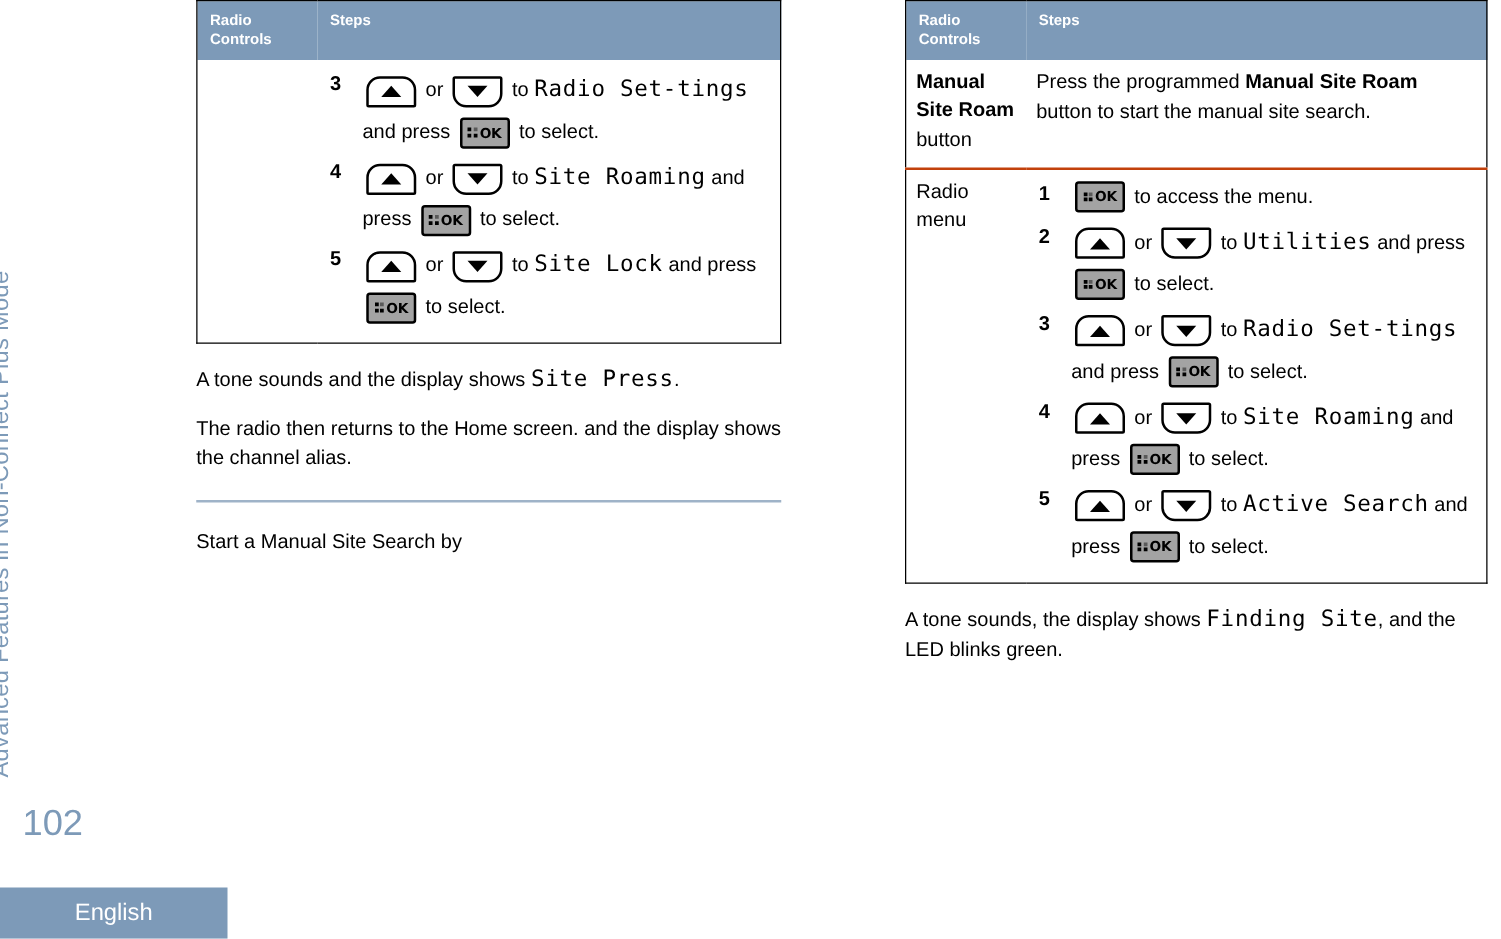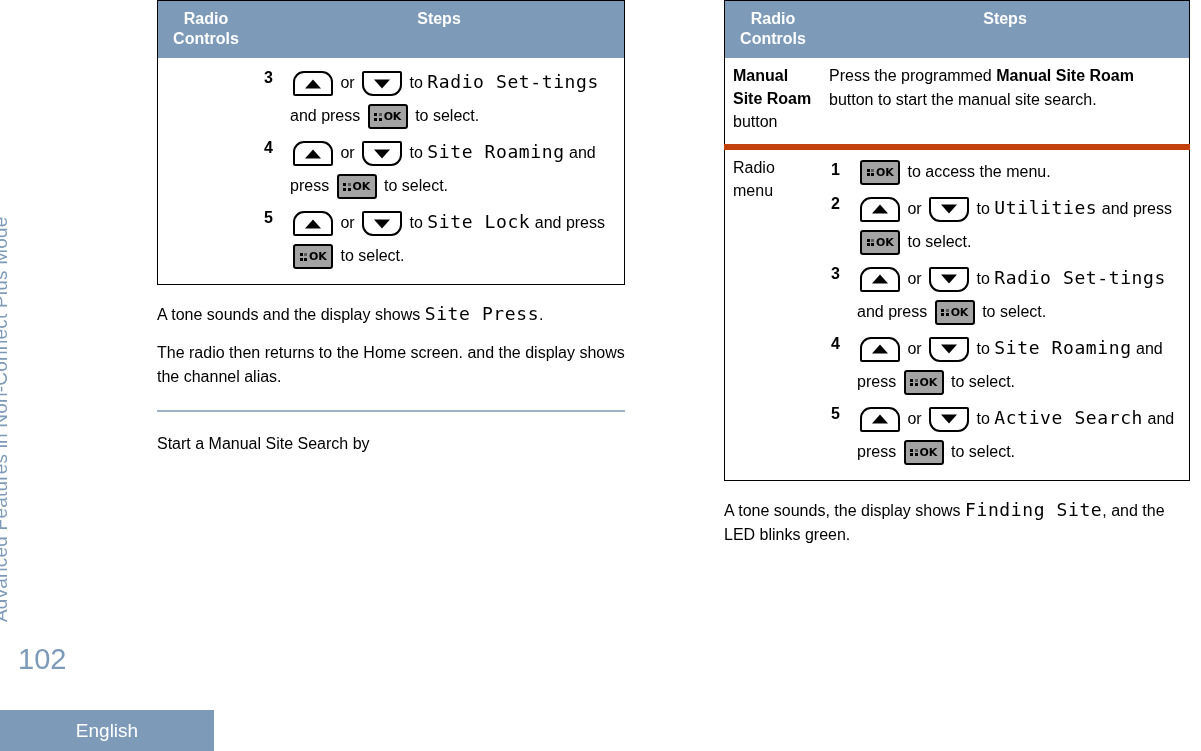--- a/index.html
+++ b/index.html
@@ -40,21 +40,21 @@
     left: 18px;
     top: 643px;
     font-size: 29px;
     font-weight: normal;
     color: #7d9ab8;
   }
   .lang-tab {
     position: absolute;
     left: 0;
     top: 710px;
-    width: 214px;
+    width: 182px;
     height: 41px;
     background: #7d9ab8;
     color: #ffffff;
     font-size: 19px;
     display: flex;
     align-items: center;
     justify-content: center;
   }
 
   
@@ -68,37 +68,37 @@
   
   table.proc {
     border-collapse: collapse;
     width: 100%;
     table-layout: fixed;
     border: 1px solid #000;
   }
   table.proc th {
     background: #7d9ab8;
     color: #ffffff;
-    font-size: 16px;
+    font-size: 12px;
     font-weight: bold;
-    text-align: center;
+    text-align: left;
     vertical-align: top;
     padding: 8px 10px 10px 10px;
     line-height: 1.22;
     border: none;
   }
   table.proc td {
     vertical-align: top;
     padding: 6px 8px 10px 8px;
     font-size: 16px;
     line-height: 1.55;
     border: none;
   }
   table.proc tr.rowsep > td {
-    border-top: 6px solid #c2410c;
+    border-top: 2px solid #c2410c;
   }
   .c-ctrl { width: 76px; }
 
   .ctrl-label { font-size: 16px; line-height: 1.45; }
   .ctrl-label b { font-weight: bold; }
 
   
   ol.steps {
     margin: 0;
     padding: 0 0 0 28px;

